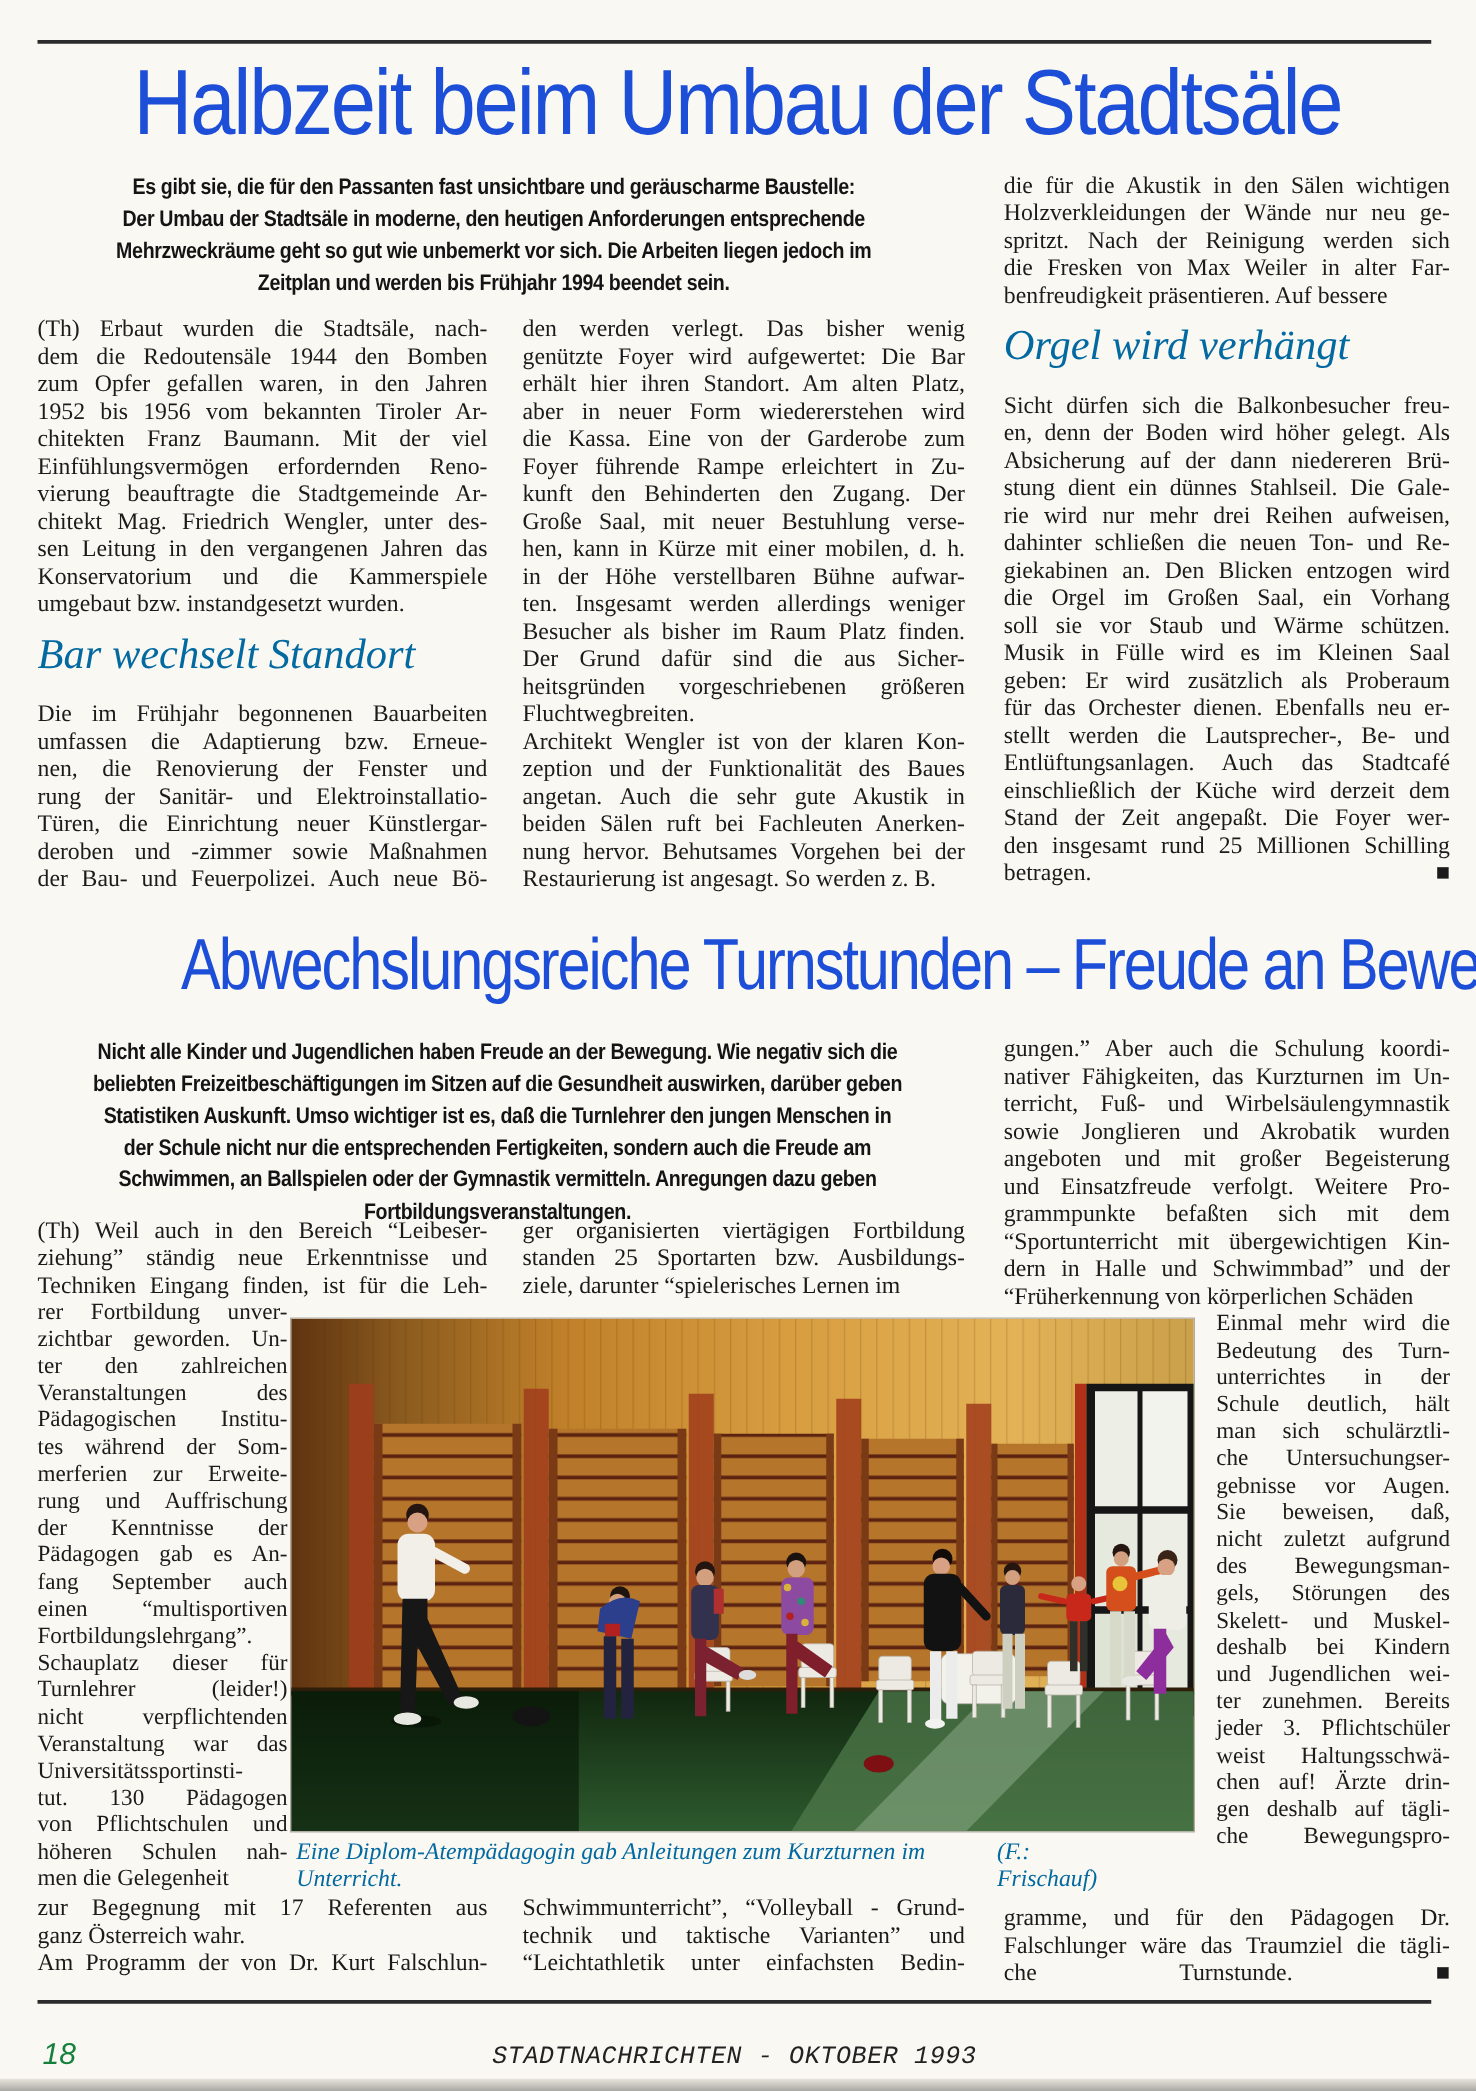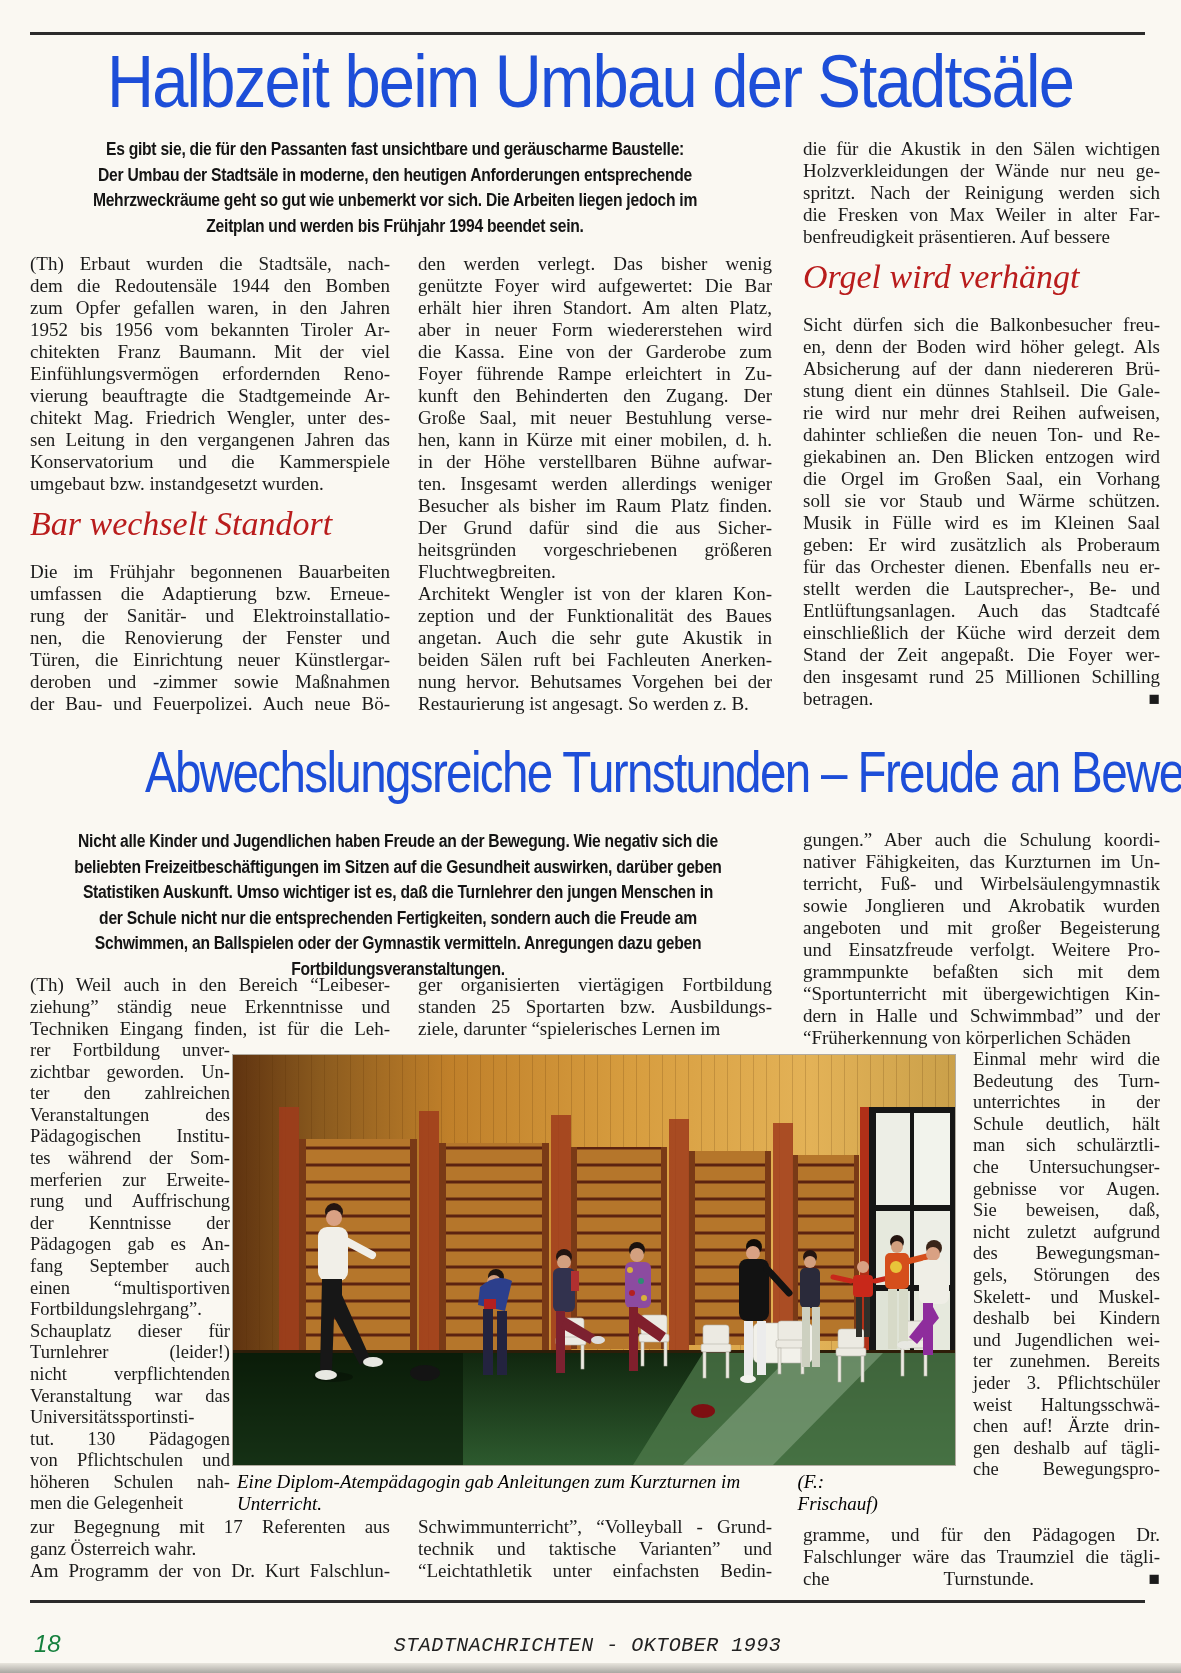--- a/index.html
+++ b/index.html
@@ -27,39 +27,39 @@
   .narrow{font-size:18.5px;line-height:21.6px;}
   .para{margin:0;}
   .tline{text-align:justify;text-align-last:justify;}
   .tline.tlast{text-align-last:left;}
 
   .a1c1{left:30px;top:253px;width:360px;}
   .a1c2{left:418px;top:253px;width:354px;}
   .a1c3{left:803px;top:138px;width:357px;}
 
   .subhead{font-family:"Liberation Serif",serif;font-style:italic;font-weight:400;
-           font-size:34px;line-height:42px;margin:8px 0 16px 0;color:#b91c1c;}
+           font-size:34px;line-height:42px;margin:8px 0 16px 0;color:#0369a1;}
   .sh1{}
 
   .a2c1w1{left:30px;top:974px;width:360px;}
   .a2c1n {left:30px;top:1040px;width:200px;}
   .a2c1w2{left:30px;top:1516px;width:360px;}
   .a2c2t {left:418px;top:974px;width:354px;}
   .a2c2b {left:418px;top:1516px;width:354px;}
   .a2c3w1{left:803px;top:829px;width:357px;}
   .a2c3n {left:973px;top:1049px;width:187px;}
   .a2c3w2{left:803px;top:1524px;width:357px;}
 
   .photo{position:absolute;left:233px;top:1055px;width:722px;height:410px;
          outline:1px solid rgba(40,30,10,.35);}
   .photo svg{display:block;width:100%;height:100%;}
 
   .caption{position:absolute;left:237px;top:1471px;width:716px;box-sizing:border-box;
            padding-right:50px;display:flex;justify-content:space-between;
-           font-style:italic;font-size:19px;color:#000000;}
+           font-style:italic;font-size:19px;color:#0369a1;}
 
   .footer-num{position:absolute;left:34px;top:1630px;font-family:"Liberation Sans",sans-serif;
               font-style:italic;font-size:24px;color:#15803d;}
   .footer-center{position:absolute;left:30px;top:1634px;width:1115px;text-align:center;
               font-family:Liberation Mono, monospace;font-style:italic;font-size:20px;
               letter-spacing:.5px;color:#222;}
   .scan-bottom{position:absolute;left:0;top:1663px;width:1181px;height:10px;
               background:linear-gradient(180deg,#e8e5dd,#a9a7a2);}
 </style>
 </head>
@@ -96,22 +96,22 @@
           <div class="tline">sen Leitung in den vergangenen Jahren das</div>
           <div class="tline">Konservatorium und die Kammerspiele</div>
           <div class="tline tlast">umgebaut bzw. instandgesetzt wurden.</div>
         </div>
       </div>
     <div class="subhead sh1">Bar wechselt Standort</div>
     <div>
         <div class="para">
           <div class="tline">Die im Frühjahr begonnenen Bauarbeiten</div>
           <div class="tline">umfassen die Adaptierung bzw. Erneue-</div>
+          <div class="tline">nen, die Renovierung der Fenster und</div>
           <div class="tline">rung der Sanitär- und Elektroinstallatio-</div>
-          <div class="tline">nen, die Renovierung der Fenster und</div>
           <div class="tline">Türen, die Einrichtung neuer Künstlergar-</div>
           <div class="tline">deroben und -zimmer sowie Maßnahmen</div>
           <div class="tline">der Bau- und Feuerpolizei. Auch neue Bö-</div>
         </div>
       </div>
   </div>
 
   <div class="col a1c2">
     <div>
         <div class="para">

